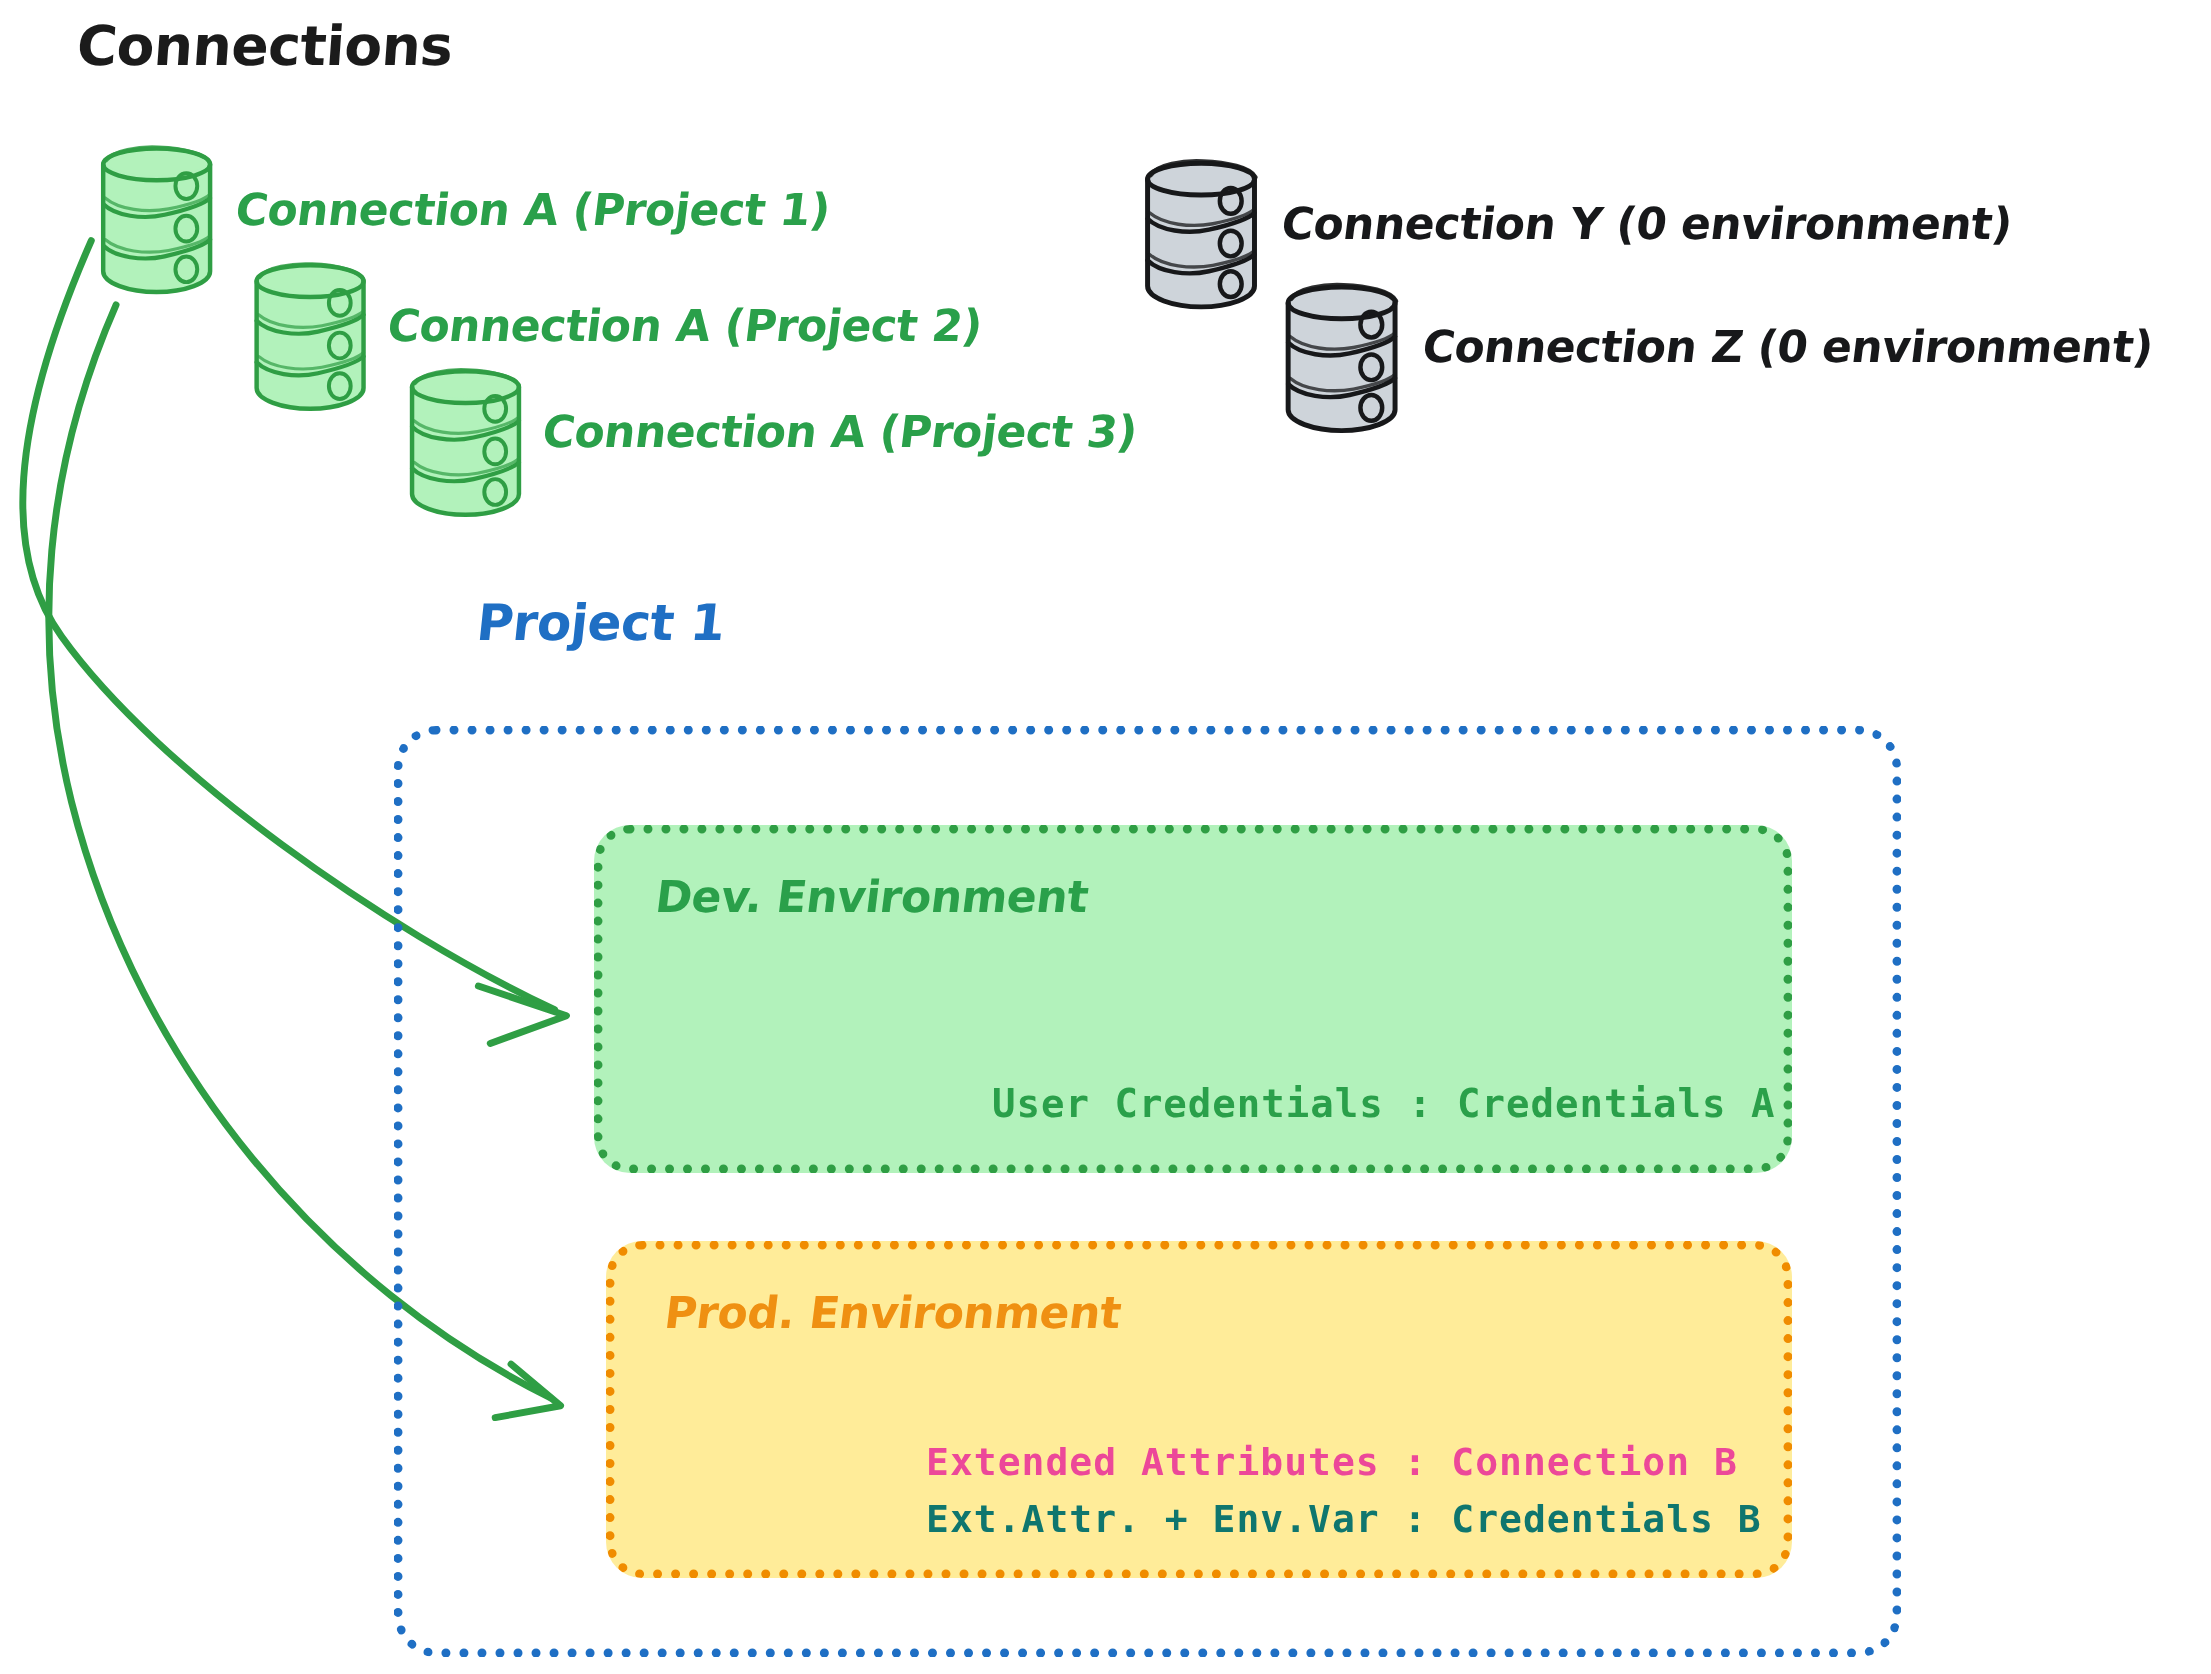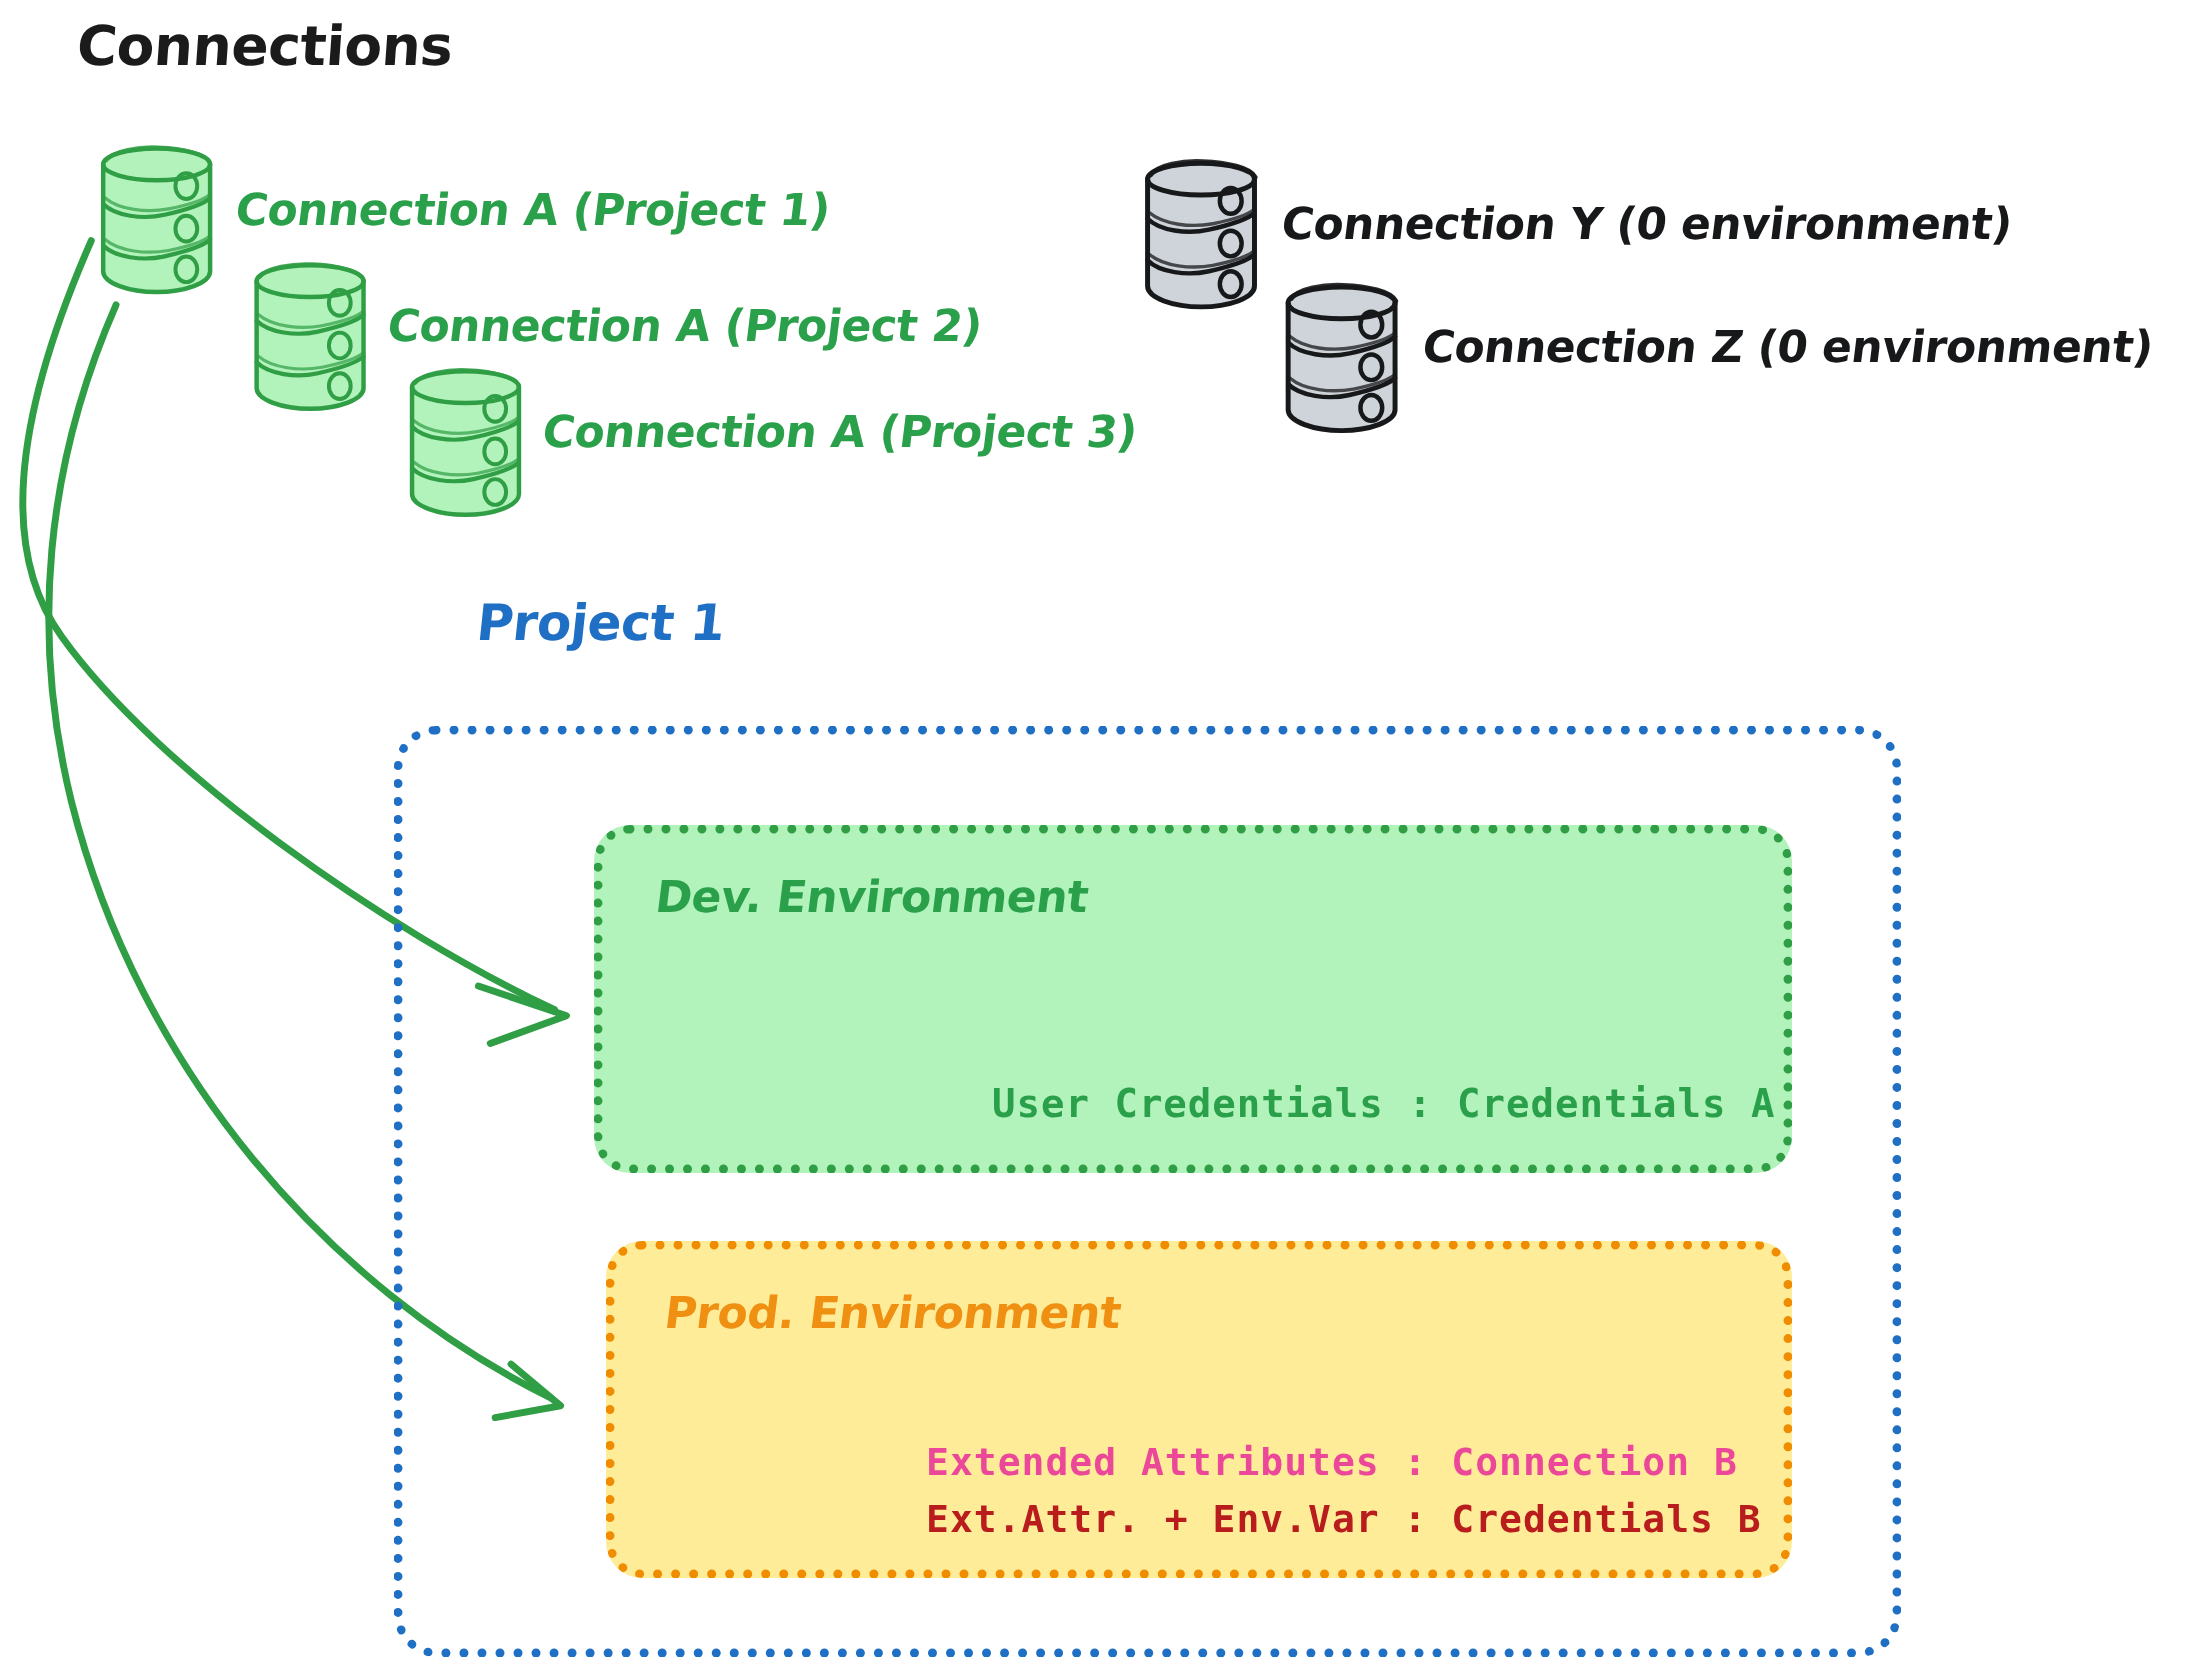--- a/index.html
+++ b/index.html
@@ -93,21 +93,21 @@
     left: 926px;
     top: 1440px;
     font-size: 38px;
     color: #ec4899;
     letter-spacing: 1px;
   }
   #prod-line-2 {
     left: 926px;
     top: 1497px;
     font-size: 38px;
-    color: #b91c1c;
+    color: #0f766e;
     letter-spacing: 1px;
   }
 
   
   .box {
     position: absolute;
     box-sizing: border-box;
   }
   #project-container {
     left: 394px;

